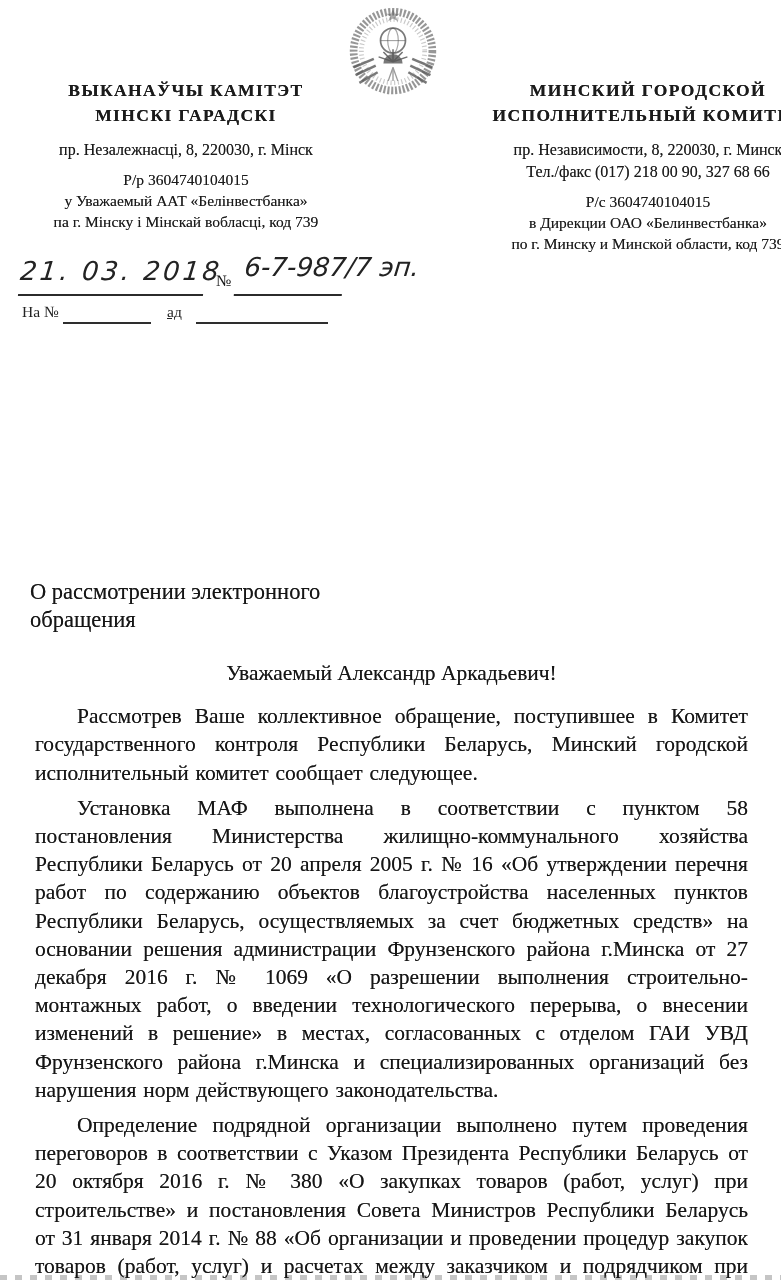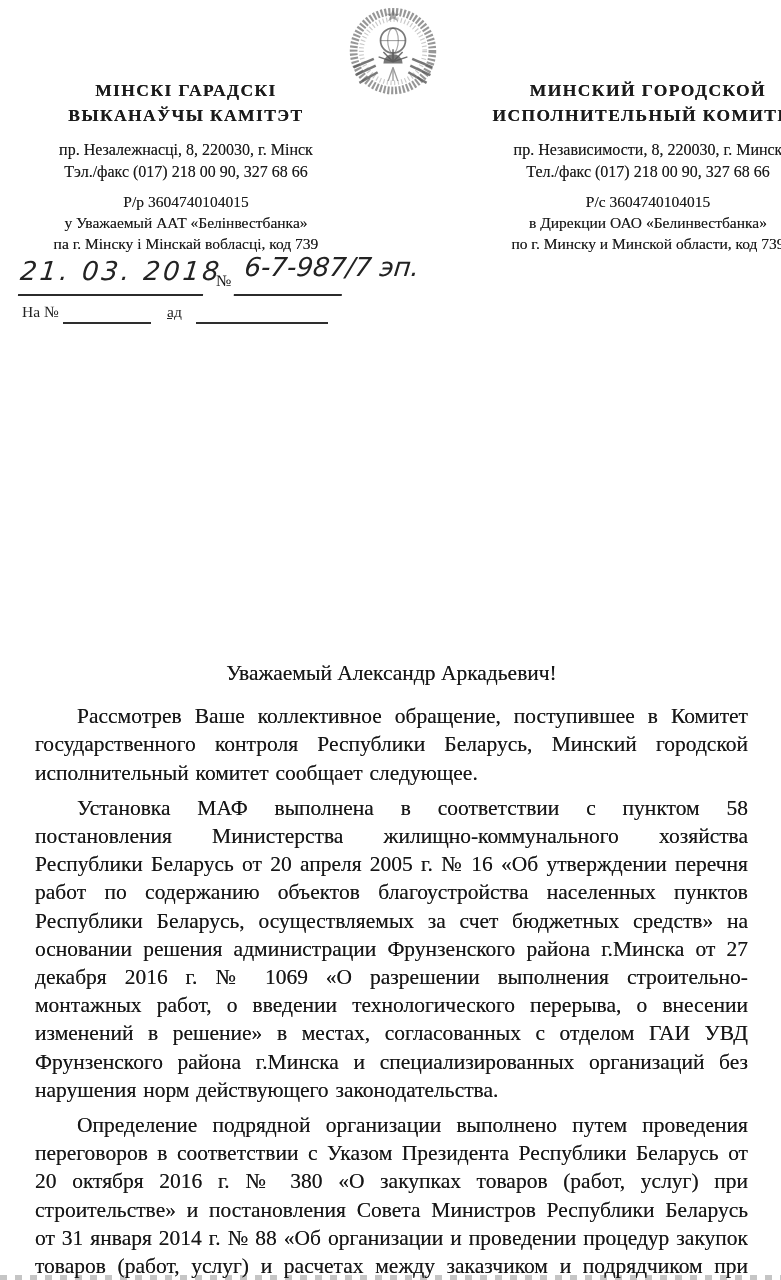--- a/index.html
+++ b/index.html
@@ -181,26 +181,25 @@
         <path d="M50 78 L55 64"></path>
           <path d="M55 78 V64"></path>
           <path d="M60 78 L55 64"></path>
       </g>
       <path d="M55 3 L57 8 L62 8 L58 11 L60 16 L55 13 L50 16 L52 11 L48 8 L53 8 Z" fill="#3c3c3c" stroke="none" opacity="0.5"></path>
     </g>
   </svg>
 
   <div class="lh-col lh-left">
     <div class="lh-title">
+      <div>ВЫКАНАЎЧЫ  КАМІТЭТ</div>
       <div>МІНСКІ  ГАРАДСКІ</div>
-      <div>ВЫКАНАЎЧЫ  КАМІТЭТ</div>
     </div>
     <div class="lh-address">
       <div>пр. Незалежнасці, 8, 220030, г. Мінск</div>
-      <div>Тэл./факс  (017) 218 00 90,  327 68 66</div>
     </div>
     <div class="lh-bank">
       <div>Р/р 3604740104015</div>
       <div>у Уважаемый ААТ «Белінвестбанка»</div>
       <div>па г. Мінску і Мінскай вобласці, код 739</div>
     </div>
   </div>
 
   <div class="lh-col lh-right">
     <div class="lh-title">
@@ -220,20 +219,21 @@
 
   <div class="hw hw-date">21. 03. 2018</div>
   <div class="no-label">№</div>
   <div class="hw hw-number">6-7-987/7 эп.</div>
 
   <div class="onref-label onref-na">На №</div>
   <div class="ref-line ref-line-1"></div>
   <div class="onref-label onref-ad">ад</div>
   <div class="ref-line ref-line-2"></div>
 
+  <div class="subject">О рассмотрении электронного обращения</div>
 
   <div class="letter-body">
     <p class="salutation">Уважаемый Александр Аркадьевич!</p>
     <p class="para">Рассмотрев Ваше коллективное обращение, поступившее в Комитет государственного контроля Республики Беларусь, Минский городской исполнительный комитет сообщает следующее.</p>
     <p class="para">Установка МАФ выполнена в соответствии с пунктом 58 постановления Министерства жилищно-коммунального хозяйства Республики Беларусь от 20 апреля 2005 г. № 16 «Об утверждении перечня работ по содержанию объектов благоустройства населенных пунктов Республики Беларусь, осуществляемых за счет бюджетных средств» на основании решения администрации Фрунзенского района г.Минска от 27 декабря 2016 г. № 1069 «О разрешении выполнения строительно-монтажных работ, о введении технологического перерыва, о внесении изменений в решение» в местах, согласованных с отделом ГАИ УВД Фрунзенского района г.Минска и специализированных организаций без нарушения норм действующего законодательства.</p>
     <p class="para">Определение подрядной организации выполнено путем проведения переговоров в соответствии с Указом Президента Республики Беларусь от 20 октября 2016 г. № 380 «О закупках товаров (работ, услуг) при строительстве» и постановления Совета Министров Республики Беларусь от 31 января 2014 г. № 88 «Об организации и проведении процедур закупок товаров (работ, услуг) и расчетах между заказчиком и подрядчиком при строительстве объектов».</p>
   </div>
 
   <div class="scan-edge"></div>
 

